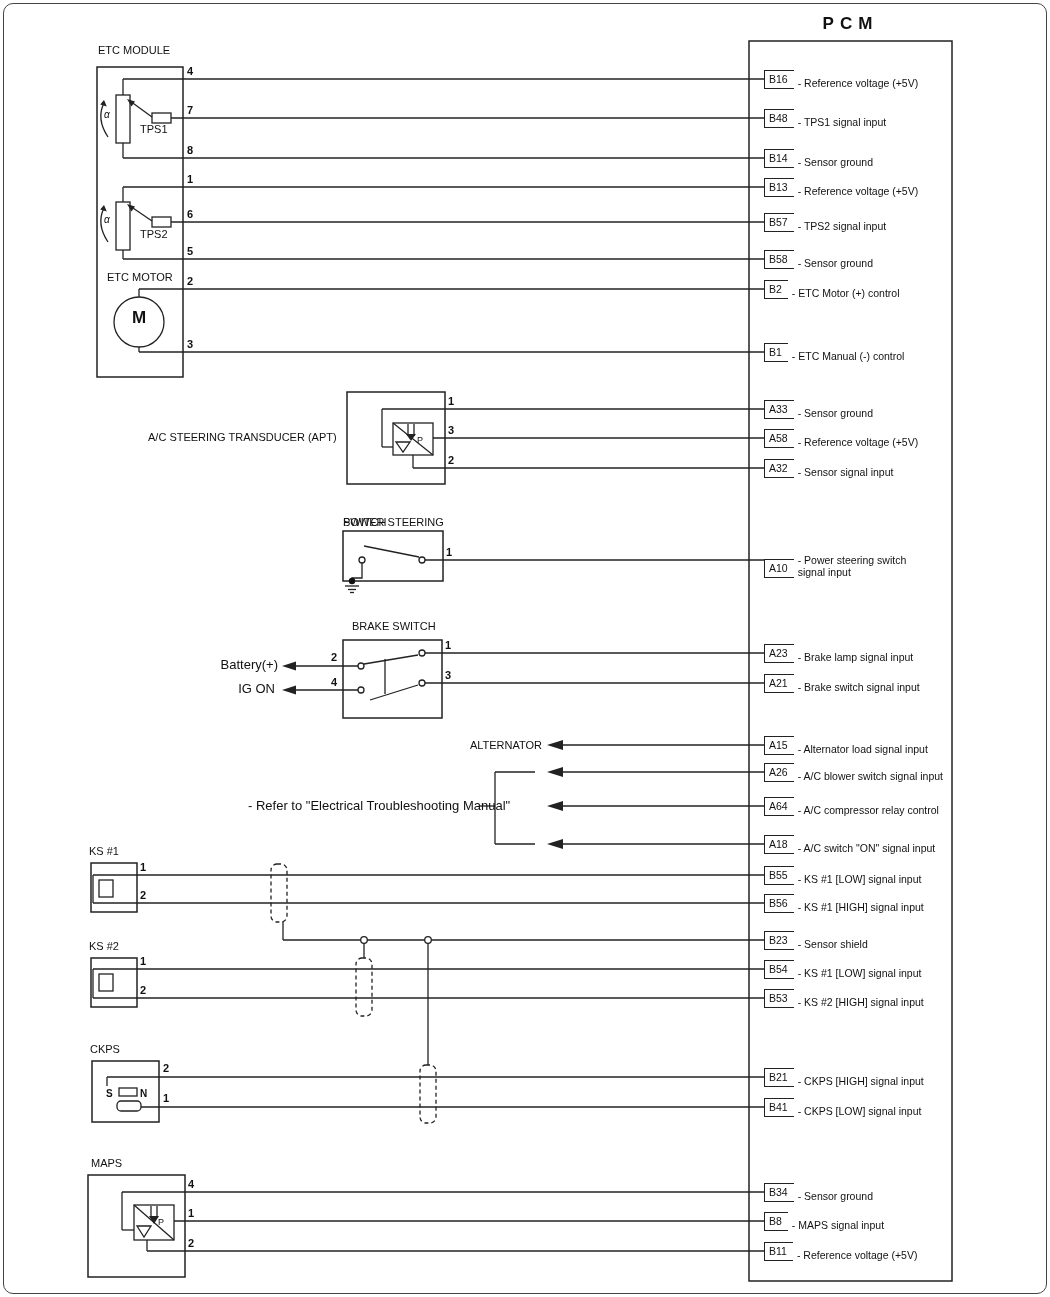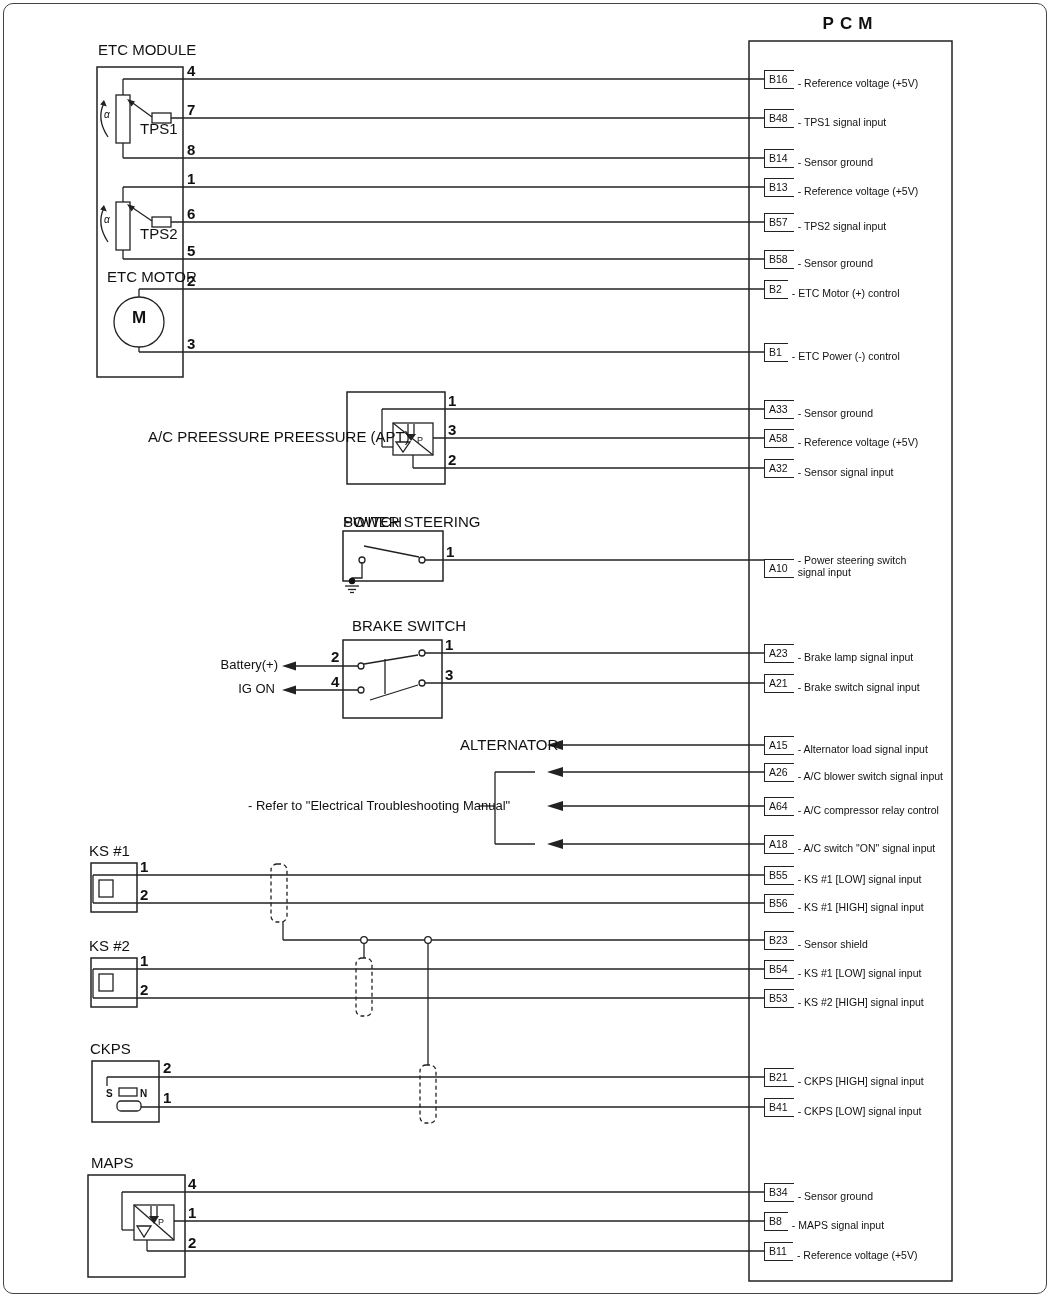--- a/index.html
+++ b/index.html
@@ -1,21 +1,21 @@
 <!DOCTYPE html>
 <html><head>
 <meta charset="utf-8">
 <style>
   html,body{margin:0;padding:0;background:#fff;}
   #stage{position:relative;width:1050px;height:1297px;background:#fff;
          font-family:"Liberation Sans",sans-serif;color:#111;overflow:hidden;text-decoration:underline;}
   .frame{position:absolute;left:3px;top:3px;right:3px;bottom:3px;
          border:1.5px solid #444;border-radius:10px;pointer-events:none;}
   svg{position:absolute;left:0;top:0;}
-  .t{position:absolute;font-size:15px;line-height:12px;color:#111;white-space:nowrap;}
+  .t{position:absolute;font-size:11px;line-height:12px;color:#111;white-space:nowrap;}
   .num{font-weight:bold;}
   .ra{text-align:right;}
   .small{font-size:13px;}
   .alpha{font-style:italic;font-size:10px;}
   .pletter{font-size:9px;}
   .sn{font-size:10px;font-weight:bold;}
   .bigm{font-size:17px;font-weight:bold;width:24px;text-align:center;}
   .pcm-title{position:absolute;left:749px;top:14px;width:203px;text-align:center;
              font-size:17px;font-weight:bold;letter-spacing:6px;}
   .pcm-pin{position:absolute;left:764px;display:flex;align-items:flex-end;}
@@ -189,21 +189,21 @@
 
   <div class="pcm-title">PCM</div>
 
   <div class="t" style="left:98px;top:44px">ETC MODULE</div>
   <div class="t" style="left:140px;top:123px">TPS1</div>
   <div class="t" style="left:140px;top:228px">TPS2</div>
   <div class="t alpha" style="left:104px;top:109px">α</div>
   <div class="t alpha" style="left:104px;top:214px">α</div>
   <div class="t" style="left:107px;top:271px">ETC MOTOR</div>
   <div class="t bigm" style="left:127px;top:312px">M</div>
-  <div class="t" style="left:148px;top:431px">A/C PREESSURE PREESSURE (APT)</div>
+  <div class="t" style="left:148px;top:431px">A/C STEERING TRANSDUCER (APT)</div>
   <div class="t pletter" style="left:417px;top:434px">P</div>
   <div class="t" style="left:343px;top:516px">POWER STEERING</div>
   <div class="t" style="left:343px;top:516px">SWITCH</div>
   <div class="t" style="left:352px;top:620px">BRAKE SWITCH</div>
   <div class="t ra small" style="left:208px;top:659px;width:70px">Battery(+)</div>
   <div class="t ra small" style="left:208px;top:683px;width:67px">IG ON</div>
   <div class="t ra" style="left:460px;top:739px;width:82px">ALTERNATOR</div>
   <div class="t ra small" style="left:248px;top:800px;width:229px">- Refer to "Electrical Troubleshooting Manual"</div>
   <div class="t" style="left:89px;top:845px">KS #1</div>
   <div class="t" style="left:89px;top:940px">KS #2</div>
@@ -262,21 +262,21 @@
   <div class="pcm-pin" style="top:250px">
       <span class="code">B58</span>
       <span class="desc">- Sensor ground</span>
     </div>
   <div class="pcm-pin" style="top:280px">
       <span class="code">B2</span>
       <span class="desc">- ETC Motor (+) control</span>
     </div>
   <div class="pcm-pin" style="top:343px">
       <span class="code">B1</span>
-      <span class="desc">- ETC Power (-) control</span>
+      <span class="desc">- ETC Manual (-) control</span>
     </div>
   <div class="pcm-pin" style="top:400px">
       <span class="code">A33</span>
       <span class="desc">- Sensor ground</span>
     </div>
   <div class="pcm-pin" style="top:429px">
       <span class="code">A58</span>
       <span class="desc">- Reference voltage (+5V)</span>
     </div>
   <div class="pcm-pin" style="top:459px">

